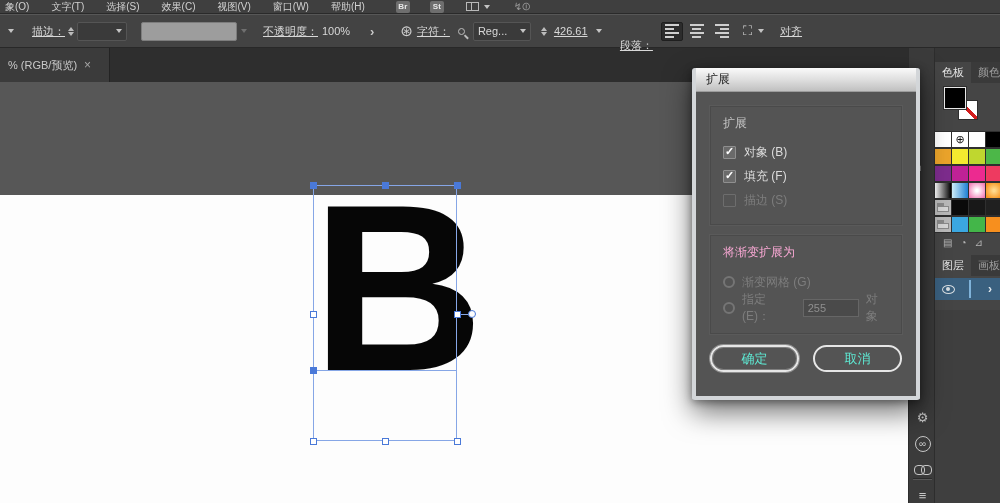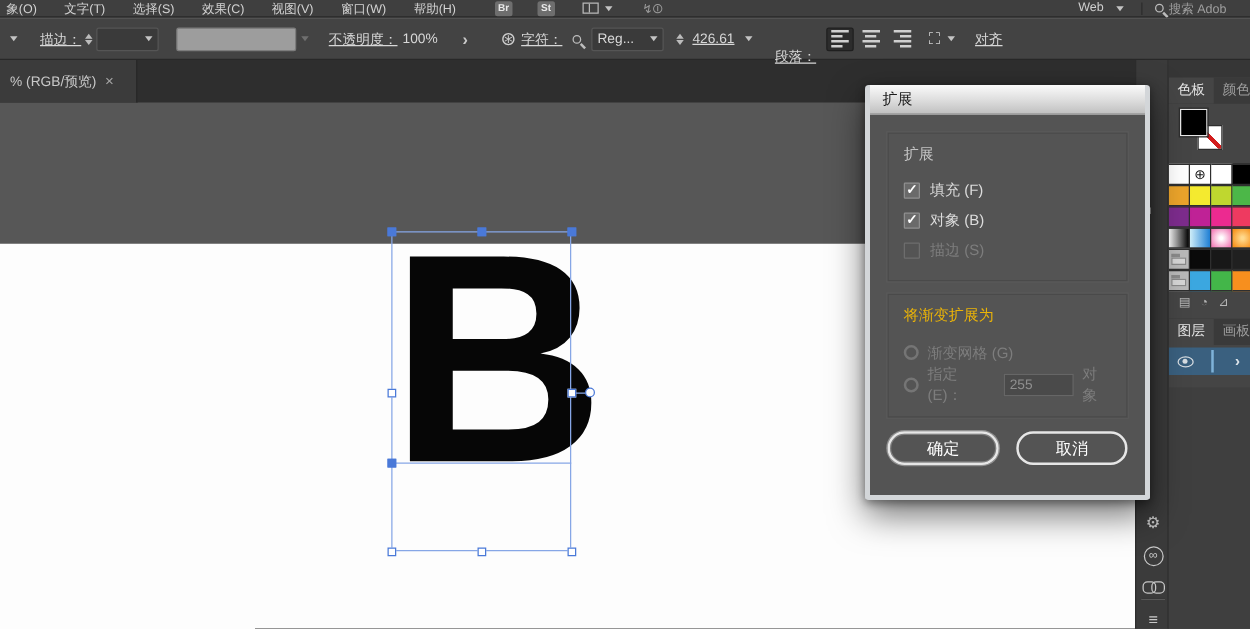--- a/index.html
+++ b/index.html
@@ -126,35 +126,35 @@
   }
   .dialog-title {
     height:24px; background:linear-gradient(#fafafa,#dcdcdc 55%,#c0c0c0);
     color:#1c1c1c; font-size:12px; display:flex; align-items:center; padding:0 10px;
     border-bottom:1px solid #9c9c9c;
   }
   .dialog-body { position:relative; height:304px; padding:14px 14px 0; }
   .fieldset { border:1px solid #4a4a4a; box-shadow:0 0 0 1px rgba(255,255,255,0.04); padding:8px 12px 12px; }
   .fieldset + .fieldset { margin-top:10px; }
   .sec-label { color:#c3c3c3; font-size:12px; margin-bottom:8px; }
-  .sec-label.dim { color:#eab308; }
+  .sec-label.dim { color:#f9a8d4; }
   .cb-row { display:flex; align-items:center; gap:8px; height:24px; color:#dcdcdc; font-size:12px; }
   .cb { width:13px; height:13px; border:1px solid #8f8f8f; background:#6a6a6a; border-radius:1px; position:relative; flex:none; }
   .cb.checked::after { content:'✓'; position:absolute; left:1px; top:-2px; color:#fff; font-size:11px; font-weight:bold; }
   .cb-row.disabled { color:#7d7d7d; }
   .cb-row.disabled .cb { background:transparent; border-color:#6d6d6d; }
   .radio-row { display:flex; align-items:center; gap:7px; height:26px; color:#7d7d7d; font-size:12px; }
   .radio { width:12px; height:12px; border:2px solid #757575; border-radius:50%; flex:none; }
   .spec-input {
     width:56px; height:18px; background:#4a4a4a; border:1px solid #666; color:#8f8f8f;
     font-size:11px; padding:0 4px; font-family:"Liberation Sans",sans-serif;
   }
   .btn-row { position:absolute; left:14px; right:14px; bottom:24px; display:flex; gap:14px; justify-content:space-between; }
   .pill-btn {
-    flex:1; height:27px; border-radius:14px; background:transparent; color:#ffffff;
+    flex:1; height:27px; border-radius:14px; background:transparent; color:#5eead4;
     border:2px solid #e6e6e6; font-size:13px; font-family:"Liberation Sans",sans-serif; cursor:default;
   }
   .pill-btn.primary { box-shadow:0 0 0 1px rgba(255,255,255,.35), inset 0 0 0 1px rgba(255,255,255,.25); }
 </style>
 </head>
 <body>
 
 <div class="app">
 
   <div class="menubar">
@@ -165,31 +165,20 @@
         <span class="menu-item">效果(C)</span>
         <span class="menu-item">视图(V)</span>
         <span class="menu-item">窗口(W)</span>
         <span class="menu-item">帮助(H)</span>
       </div>
     <span class="badge">Br</span>
     <span class="badge">St</span>
     <span class="ws-icon"></span>
     <span class="caret" style="margin-left:5px;"></span>
     <span class="sync-glyph">↯⏼</span>
-    <div class="mb-right">
-      <div class="workspace-switch">
-        <span>Web</span>
-        <span class="caret"></span>
-      </div>
-      <div class="mb-sep"></div>
-      <div class="search-box">
-        <span class="mag"></span>
-        <span>搜索 Adob</span>
-      </div>
-    </div>
   </div>
 
   <div class="controlbar">
     <span class="caret" style="margin-left:8px;"></span>
     <span class="cb-label" style="margin-left:18px;">描边：</span>
     <span class="stepper">
         <i class="up"></i>
         <i class="dn"></i>
       </span>
     <span class="val-box" style="width:50px;">
@@ -357,25 +346,25 @@
 
   <div class="dialog">
     <div class="dialog-title">
       <span>扩展</span>
     </div>
     <div class="dialog-body">
       <div class="fieldset">
         <div class="sec-label">扩展</div>
         <div class="cb-row">
           <span class="cb checked"></span>
-          <span class="cb-label-text">填充 (F)</span>
+          <span class="cb-label-text">对象 (B)</span>
         </div>
         <div class="cb-row">
           <span class="cb checked"></span>
-          <span class="cb-label-text">对象 (B)</span>
+          <span class="cb-label-text">填充 (F)</span>
         </div>
         <div class="cb-row disabled">
           <span class="cb"></span>
           <span class="cb-label-text">描边 (S)</span>
         </div>
       </div>
       <div class="fieldset">
         <div class="sec-label dim">将渐变扩展为</div>
         <div class="radio-row">
           <span class="radio"></span>

